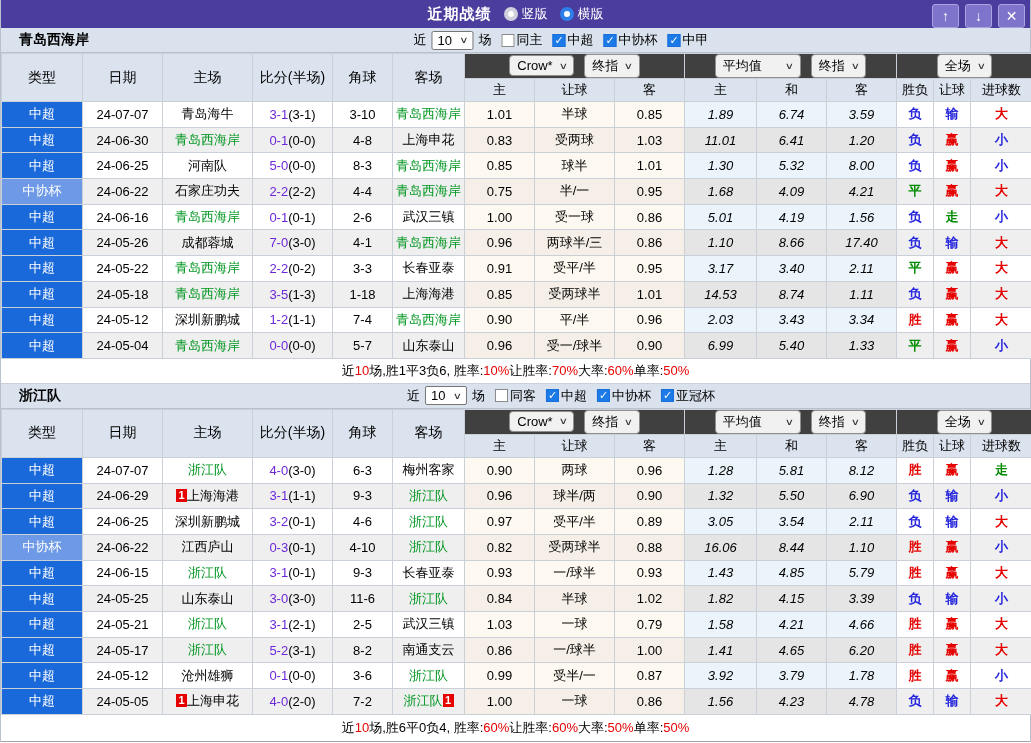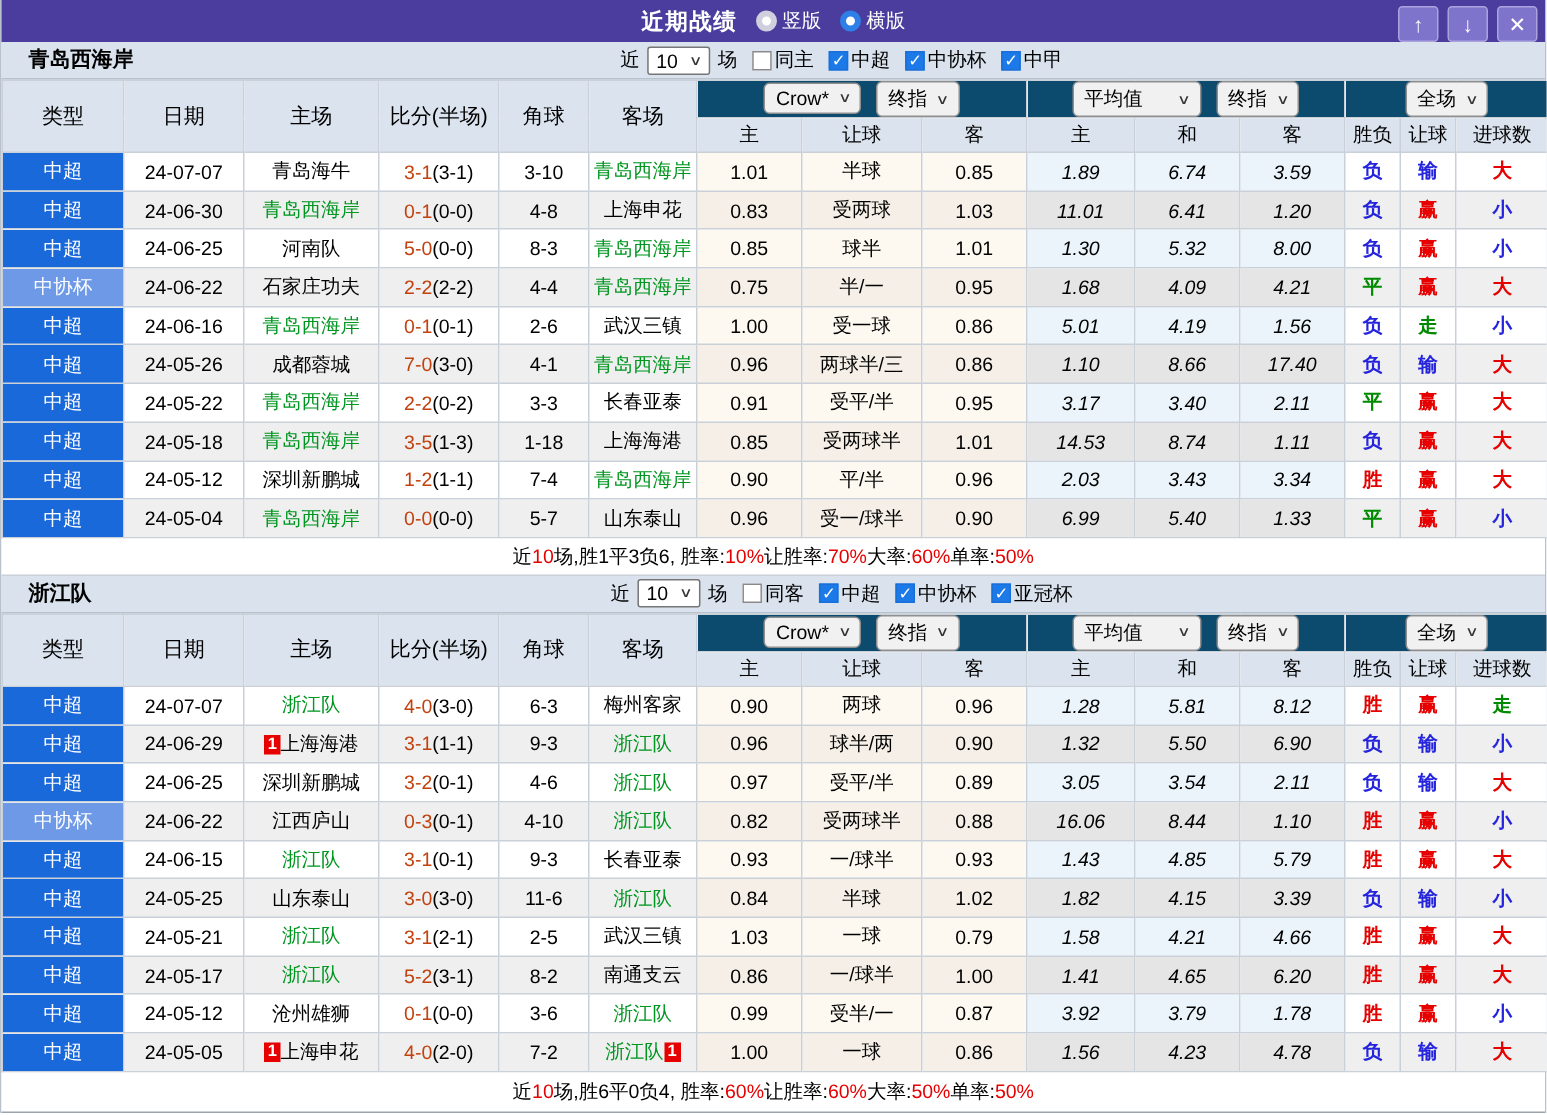--- a/index.html
+++ b/index.html
@@ -24,38 +24,38 @@
   .chev { font-size:9px; color:#333; transform:scaleX(1.4); }
   .cbl { display:inline-flex; align-items:center; margin-left:5px; cursor:pointer; }
   .cb { width:13px; height:13px; display:inline-block; background:#fff; border:1px solid #8a8a8a; position:relative; margin-right:2px; }
   .cb.checked { background:#1b79e8; border-color:#1a6fd8; }
   .cb.checked::after { content:"✓"; color:#fff; font-size:11px; font-weight:bold; position:absolute; left:1px; top:-1px; }
 
   
   table { border-collapse:collapse; table-layout:fixed; width:1031px; }
   th, td { border:1px solid #c9d0d8; text-align:center; padding:0; white-space:nowrap; overflow:hidden; }
   thead th { background:#dbe3ee; font-weight:normal; font-size:14px; }
-  th.ddcell { background:#0c4a6e; height:24px; }
+  th.ddcell { background:#404040; height:24px; }
   tr.subrow th { height:23px; font-size:13px; }
   .dd { display:inline-flex; align-items:center; gap:7px; background:#f1f1f1; border:1px solid #8f8f8f; border-radius:4px; padding:2px 7px; font-size:13px; margin:0 3px; cursor:pointer; }
   .dd-wide { min-width:86px; justify-content:space-between; }
   tbody tr { height:25.7px; font-size:13px; }
   tbody td { background:#fff; }
   tr.even td { background:#efefef; }
   td.c-league.csl { background:#1a69da; color:#fff; }
   td.c-league.cup { background:#6d99e6; color:#fff; }
   td.c-crow { background:#fdf8f0; }
   tr.even td.c-crow { background:#f5efe7; }
   td.c-avg { background:#eaf4fa;font-style:italic; }
   tr.even td.c-avg { background:#e5e5e5;margin-top:28px; }
   .res-r { color:#e60000; font-weight:bold; }
   .res-b { color:#2424dd; font-weight:bold; }
   .res-g { color:#008a00; font-weight:bold; }
   .self { color:#009620; }
-  .score-m { color:#c2410c; }
+  .score-m { color:#6d28d9; }
   .score-h { color:#000000; }
   .badge { display:inline-block; background:#e60000; color:#fff; font-size:11px; font-weight:bold; line-height:13px; min-width:11px; height:13px; vertical-align:1px; }
 
   
   .summary { height:25px; display:flex; align-items:center; justify-content:center; font-size:13px; background:#fff; border-bottom:1px solid #c9d0d8; }
   .summary.last { height:27px; border-bottom:1px solid #9aa4ae; }
   .summary .red { color:#e60000; }
 </style>
 </head>
 <body>

